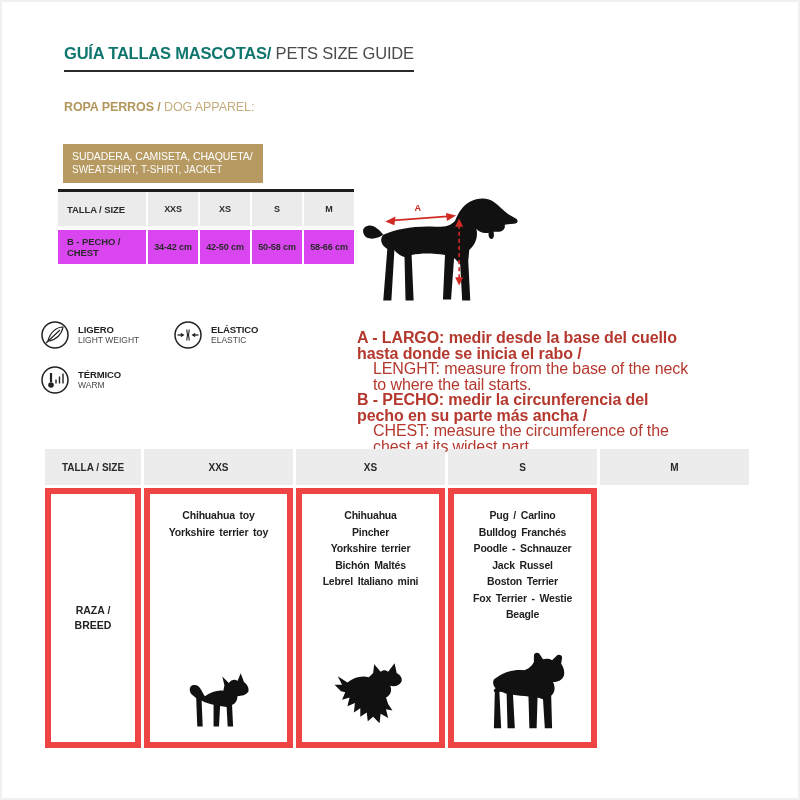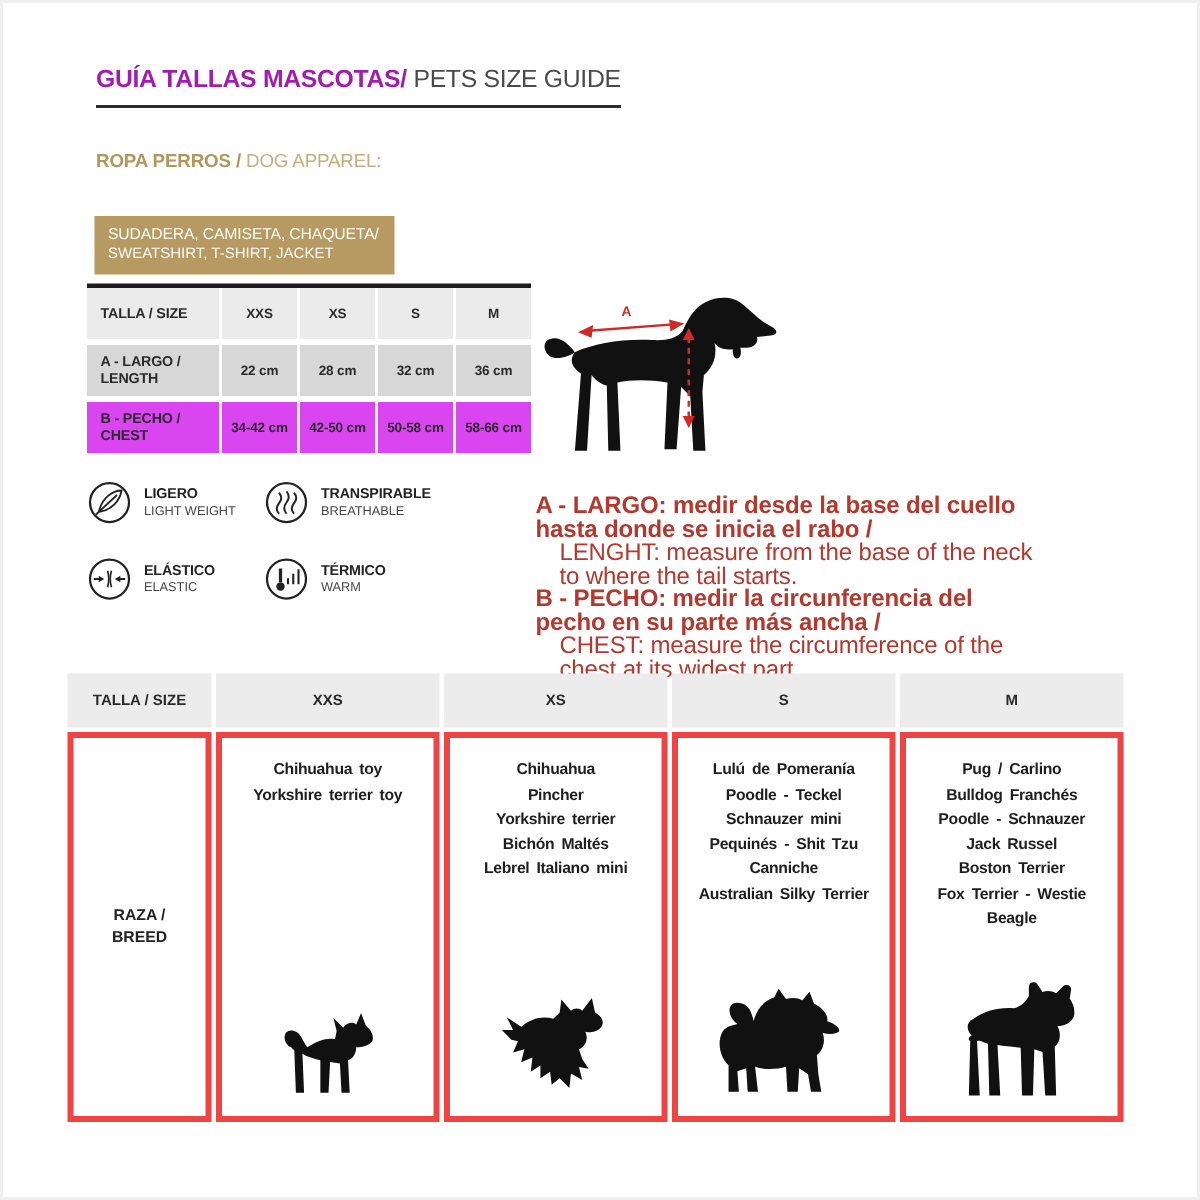--- a/index.html
+++ b/index.html
@@ -6,21 +6,21 @@
   html,body { background:#fff; }
   body { font-family:"Liberation Sans", sans-serif; color:#222; }
   .page {
     position:relative; width:800px; height:800px; background:#fff;
     box-shadow: inset 0 0 0 2px #f0f0f0; overflow:hidden;
   }
 
   
   .title { position:absolute; left:64px; top:44px; font-size:16.5px; letter-spacing:-0.2px;
            border-bottom:2px solid #2b2b2b; padding-bottom:7px; }
-  .title .t-bold { font-weight:700; color:#a21caf;margin-top:13px; }
+  .title .t-bold { font-weight:700; color:#0f766e;margin-top:13px; }
   .title .t-light { font-weight:400; color:#4a4a4a;text-align:center; }
   .subtitle { position:absolute; left:64px; top:100px; font-size:12.5px; letter-spacing:-0.1px; }
   .subtitle .s-bold { font-weight:700; color:#b2965c; }
   .subtitle .s-light { font-weight:400; color:#c5ad7d; }
 
   
   .banner { position:absolute; left:63px; top:144px; background:#b69a61; color:#fff;
             padding:6px 10px 7px 9px; line-height:13px; }
   .banner .b1 { font-size:10.5px; font-weight:400; letter-spacing:-0.1px; }
   .banner .b2 { font-size:10px; font-weight:400; opacity:.95; }
@@ -33,41 +33,41 @@
              font-size:9px; font-weight:700; color:#2a2a2a; letter-spacing:-0.1px; }
   .st-label { justify-content:flex-start; padding-left:9px; font-size:9.5px; }
   .st-head .st-cell { background:#ebebeb; }
   .st-a .st-cell { background:#d7d7d7; }
   .st-b .st-cell { background:#d946ef; }
 
   
   .diagram { position:absolute; left:360px; top:193px; }
 
   
-  .features { position:absolute; left:58px; top:320px; display:grid;
-              grid-template-columns:118px auto; row-gap:21px; }
+  .features { position:absolute; left:40px; top:320px; display:grid;
+              grid-template-columns:118px auto; row-gap:21px;gap:15px; }
   .feature { display:flex; align-items:center; }
   .feature svg { flex:0 0 auto; }
   .f-text { margin-left:8px; line-height:11px; }
   .f-label { font-size:9.5px; font-weight:700; color:#222; letter-spacing:-0.1px; }
   .f-sub { font-size:8.5px; font-weight:400; color:#474747; }
 
   
   .notes { position:absolute; left:357px; top:330px; width:335px; color:#b5382e;
            font-size:16px; line-height:15.5px; letter-spacing:-0.1px; }
   .note-title { font-weight:700; }
   .note-sub { font-weight:400; padding-left:16px; }
 
   
   .breed-table { position:absolute; left:45px; top:449px; width:708px; }
   .bt-grid { display:grid; grid-template-columns:96px 149px 149px 149px 149px; column-gap:3px; }
   .bt-head .bt-cell { height:36px; background:#ececec; display:flex; align-items:center;
                       justify-content:center; font-size:10px; font-weight:700; color:#2a2a2a; }
   .bt-body { margin-top:3px; }
-  .bt-body .bt-cell { height:260px; background:#fff; border:4px solid #ef4444;
+  .bt-body .bt-cell { height:260px; background:#fff; border:6px solid #ef4444;
                       display:flex; flex-direction:column; align-items:center; }
   .raza-cell { justify-content:center; font-size:10.5px; font-weight:700; text-align:center; line-height:15px; }
   .breeds { padding-top:13px; text-align:center; font-size:10.5px; font-weight:700;
             line-height:16.5px; color:#1e1e1e; letter-spacing:-0.2px; word-spacing:2px; }
   .dog-slot { margin-top:auto; padding-bottom:10px; display:flex; justify-content:center; width:100%; }
 </style>
 </head>
 <body>
 
 <div class="page">
@@ -84,27 +84,20 @@
     <div class="b2">SWEATSHIRT, T-SHIRT, JACKET</div>
   </div>
 
   <div class="size-table">
     <div class="st-row st-head">
       <div class="st-cell st-label">TALLA / SIZE</div>
       <div class="st-cell">XXS</div>
       <div class="st-cell">XS</div>
       <div class="st-cell">S</div>
       <div class="st-cell">M</div>
-    </div>
-    <div class="st-row st-a">
-      <div class="st-cell st-label">A - LARGO / LENGTH</div>
-      <div class="st-cell">22 cm</div>
-      <div class="st-cell">28 cm</div>
-      <div class="st-cell">32 cm</div>
-      <div class="st-cell">36 cm</div>
     </div>
     <div class="st-row st-b">
       <div class="st-cell st-label">B - PECHO / CHEST</div>
       <div class="st-cell">34-42 cm</div>
       <div class="st-cell">42-50 cm</div>
       <div class="st-cell">50-58 cm</div>
       <div class="st-cell">58-66 cm</div>
     </div>
   </div>
 
@@ -133,32 +126,20 @@
         <line x1="6" y1="23" x2="20" y2="10" stroke="#222" stroke-width="1.2"></line>
       </svg>
       <div class="f-text">
         <div class="f-label">LIGERO</div>
         <div class="f-sub">LIGHT WEIGHT</div>
       </div>
     </div>
     <div class="feature">
       <svg width="30" height="30" viewBox="0 0 30 30">
         <circle cx="15" cy="15" r="13" fill="none" stroke="#222" stroke-width="1.5"></circle>
-        <path d="M10,8.5 q3,3.5 0,7 q-3,3.5 0,7" fill="none" stroke="#222" stroke-width="1.3"></path>
-        <path d="M15,7.5 q3,3.8 0,7.5 q-3,3.8 0,7.5" fill="none" stroke="#222" stroke-width="1.3"></path>
-        <path d="M20,8.5 q3,3.5 0,7 q-3,3.5 0,7" fill="none" stroke="#222" stroke-width="1.3"></path>
-      </svg>
-      <div class="f-text">
-        <div class="f-label">TRANSPIRABLE</div>
-        <div class="f-sub">BREATHABLE</div>
-      </div>
-    </div>
-    <div class="feature">
-      <svg width="30" height="30" viewBox="0 0 30 30">
-        <circle cx="15" cy="15" r="13" fill="none" stroke="#222" stroke-width="1.5"></circle>
         <line x1="4.5" y1="15" x2="8.5" y2="15" stroke="#222" stroke-width="1.3"></line>
         <polygon points="11.5,15 7.8,12.8 7.8,17.2" fill="#222"></polygon>
         <line x1="25.5" y1="15" x2="21.5" y2="15" stroke="#222" stroke-width="1.3"></line>
         <polygon points="18.5,15 22.2,12.8 22.2,17.2" fill="#222"></polygon>
         <path d="M13.7,9.5 q1.6,5.5 0,11" fill="none" stroke="#222" stroke-width="1.1"></path>
         <path d="M16.3,9.5 q-1.6,5.5 0,11" fill="none" stroke="#222" stroke-width="1.1"></path>
       </svg>
       <div class="f-text">
         <div class="f-label">ELÁSTICO</div>
         <div class="f-sub">ELASTIC</div>
@@ -222,35 +203,20 @@
           <div>Bichón Maltés</div>
           <div>Lebrel Italiano mini</div>
         </div>
         <div class="dog-slot">
           <svg width="90" height="71" viewBox="0 0 84 66">
             <path fill="#111" d="M14,28 L8,22 L15,22 L11,14 L20,20 C26,15 33,13 40,15 L44,11 L45,3 L51,10 C53,8 56,8 58,10 L64,2 L66,11 C70,13 72,17 70,20 C68,23 64,24 60,23 C62,28 60,32 56,34 L58,40 L62,46 L56,45 L58,53 L51,49 L50,58 L44,52 L39,56 L38,48 L32,52 L32,44 L26,48 L27,39 L20,42 L22,34 L15,36 L18,29 Z"></path>
           </svg>
         </div>
       </div>
 
-      <div class="bt-cell">
-        <div class="breeds">
-          <div>Lulú de Pomeranía</div>
-          <div>Poodle - Teckel</div>
-          <div>Schnauzer mini</div>
-          <div>Pequinés - Shit Tzu</div>
-          <div>Canniche</div>
-          <div>Australian Silky Terrier</div>
-        </div>
-        <div class="dog-slot">
-          <svg width="106" height="77" viewBox="0 0 108 78">
-            <path fill="#111" d="M22,26 C14,20 15,9 25,12 C30,13 32,19 33,24 C35,16 40,10 47,8 L50,2 L55,9 C59,8 63,8 66,10 L71,4 L74,12 C80,15 84,20 83,24 C89,26 92,29 91,31 C89,33 84,33 80,32 C82,38 80,44 76,47 L77,60 L79,72 L72,72 L70,60 L64,56 L63,72 L56,72 L55,55 C48,57 40,57 34,55 L36,72 L29,72 L28,56 L22,58 L23,72 L16,72 L16,54 C10,48 8,38 12,31 C15,27 19,27 22,26 Z"></path>
-          </svg>
-        </div>
-      </div>
 
       <div class="bt-cell">
         <div class="breeds">
           <div>Pug / Carlino</div>
           <div>Bulldog Franchés</div>
           <div>Poodle - Schnauzer</div>
           <div>Jack Russel</div>
           <div>Boston Terrier</div>
           <div>Fox Terrier - Westie</div>
           <div>Beagle</div>

